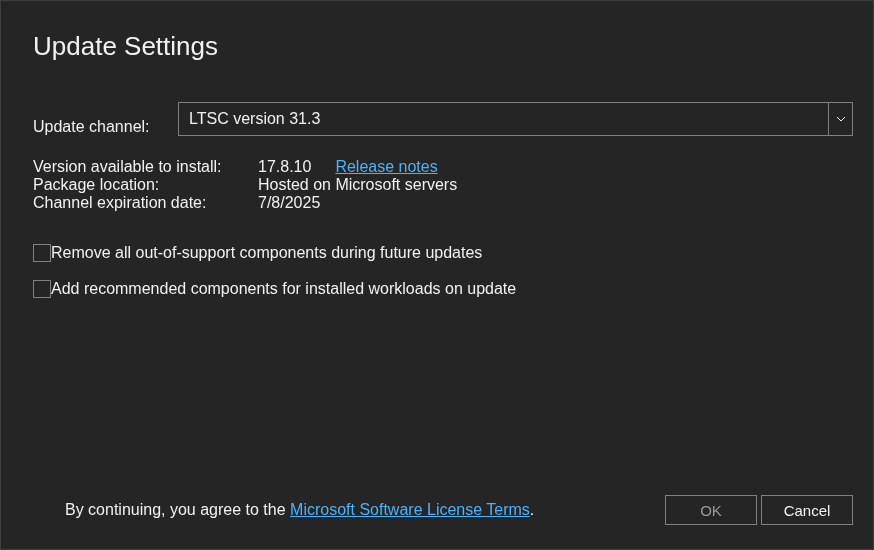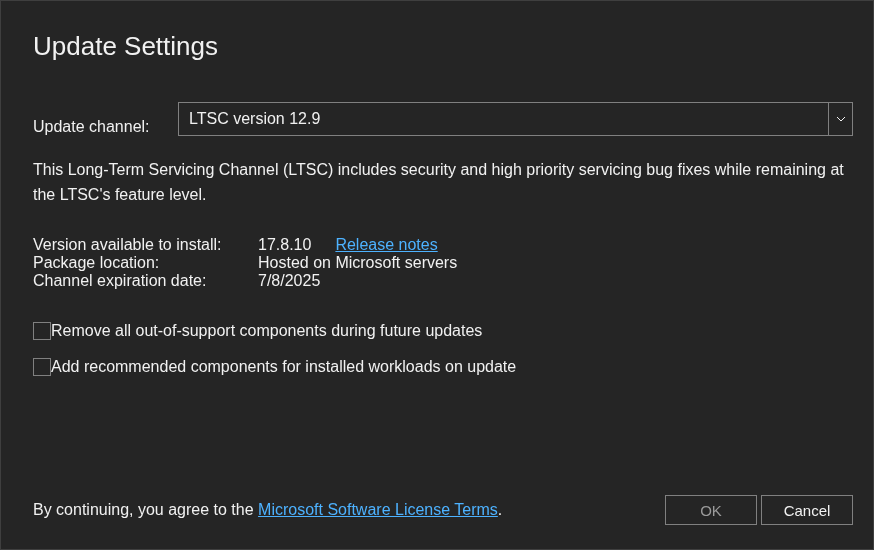--- a/index.html
+++ b/index.html
@@ -115,20 +115,21 @@
     .footer {
       display: flex;
       align-items: center;
       justify-content: space-between;
       gap: 16px;
       margin-top: 12px;
     }
     .footer-text {
       font-size: 16px;
       color: #f1f1f1;
+      margin-left: 32px;
     }
     .buttons {
       display: flex;
       gap: 4px;
       border-radius: 12px;
     }
     .btn {
       min-width: 92px;
       height: 30px;
       border: 1px solid #808080;
@@ -146,30 +147,29 @@
 </head>
 <body>
 
 <div class="dialog">
 
   <h1 class="title">Update Settings</h1>
 
   <div class="row">
     <span class="label update-channel-label">Update channel:</span>
     <div class="select-wrap">
-      <div class="select-display">LTSC version 12.9</div>
+      <div class="select-display">LTSC version 31.3</div>
       <div class="select-arrow">
         <svg viewBox="0 0 8 5">
             <path d="M0 0 L4 4 L8 0" fill="none" stroke="#f1f1f1" stroke-width="1"></path>
           </svg>
       </div>
     </div>
   </div>
 
-  <p class="description">This Long-Term Servicing Channel (LTSC) includes security and high priority servicing bug fixes while remaining at the LTSC's feature level.</p>
 
   <div class="info-grid">
     <span>Version available to install:</span>
     <span class="info-value">
       <span>17.8.10</span>
       <a class="link">Release notes</a>
     </span>
 
     <span>Package location:</span>
     <span>Hosted on Microsoft servers</span>

